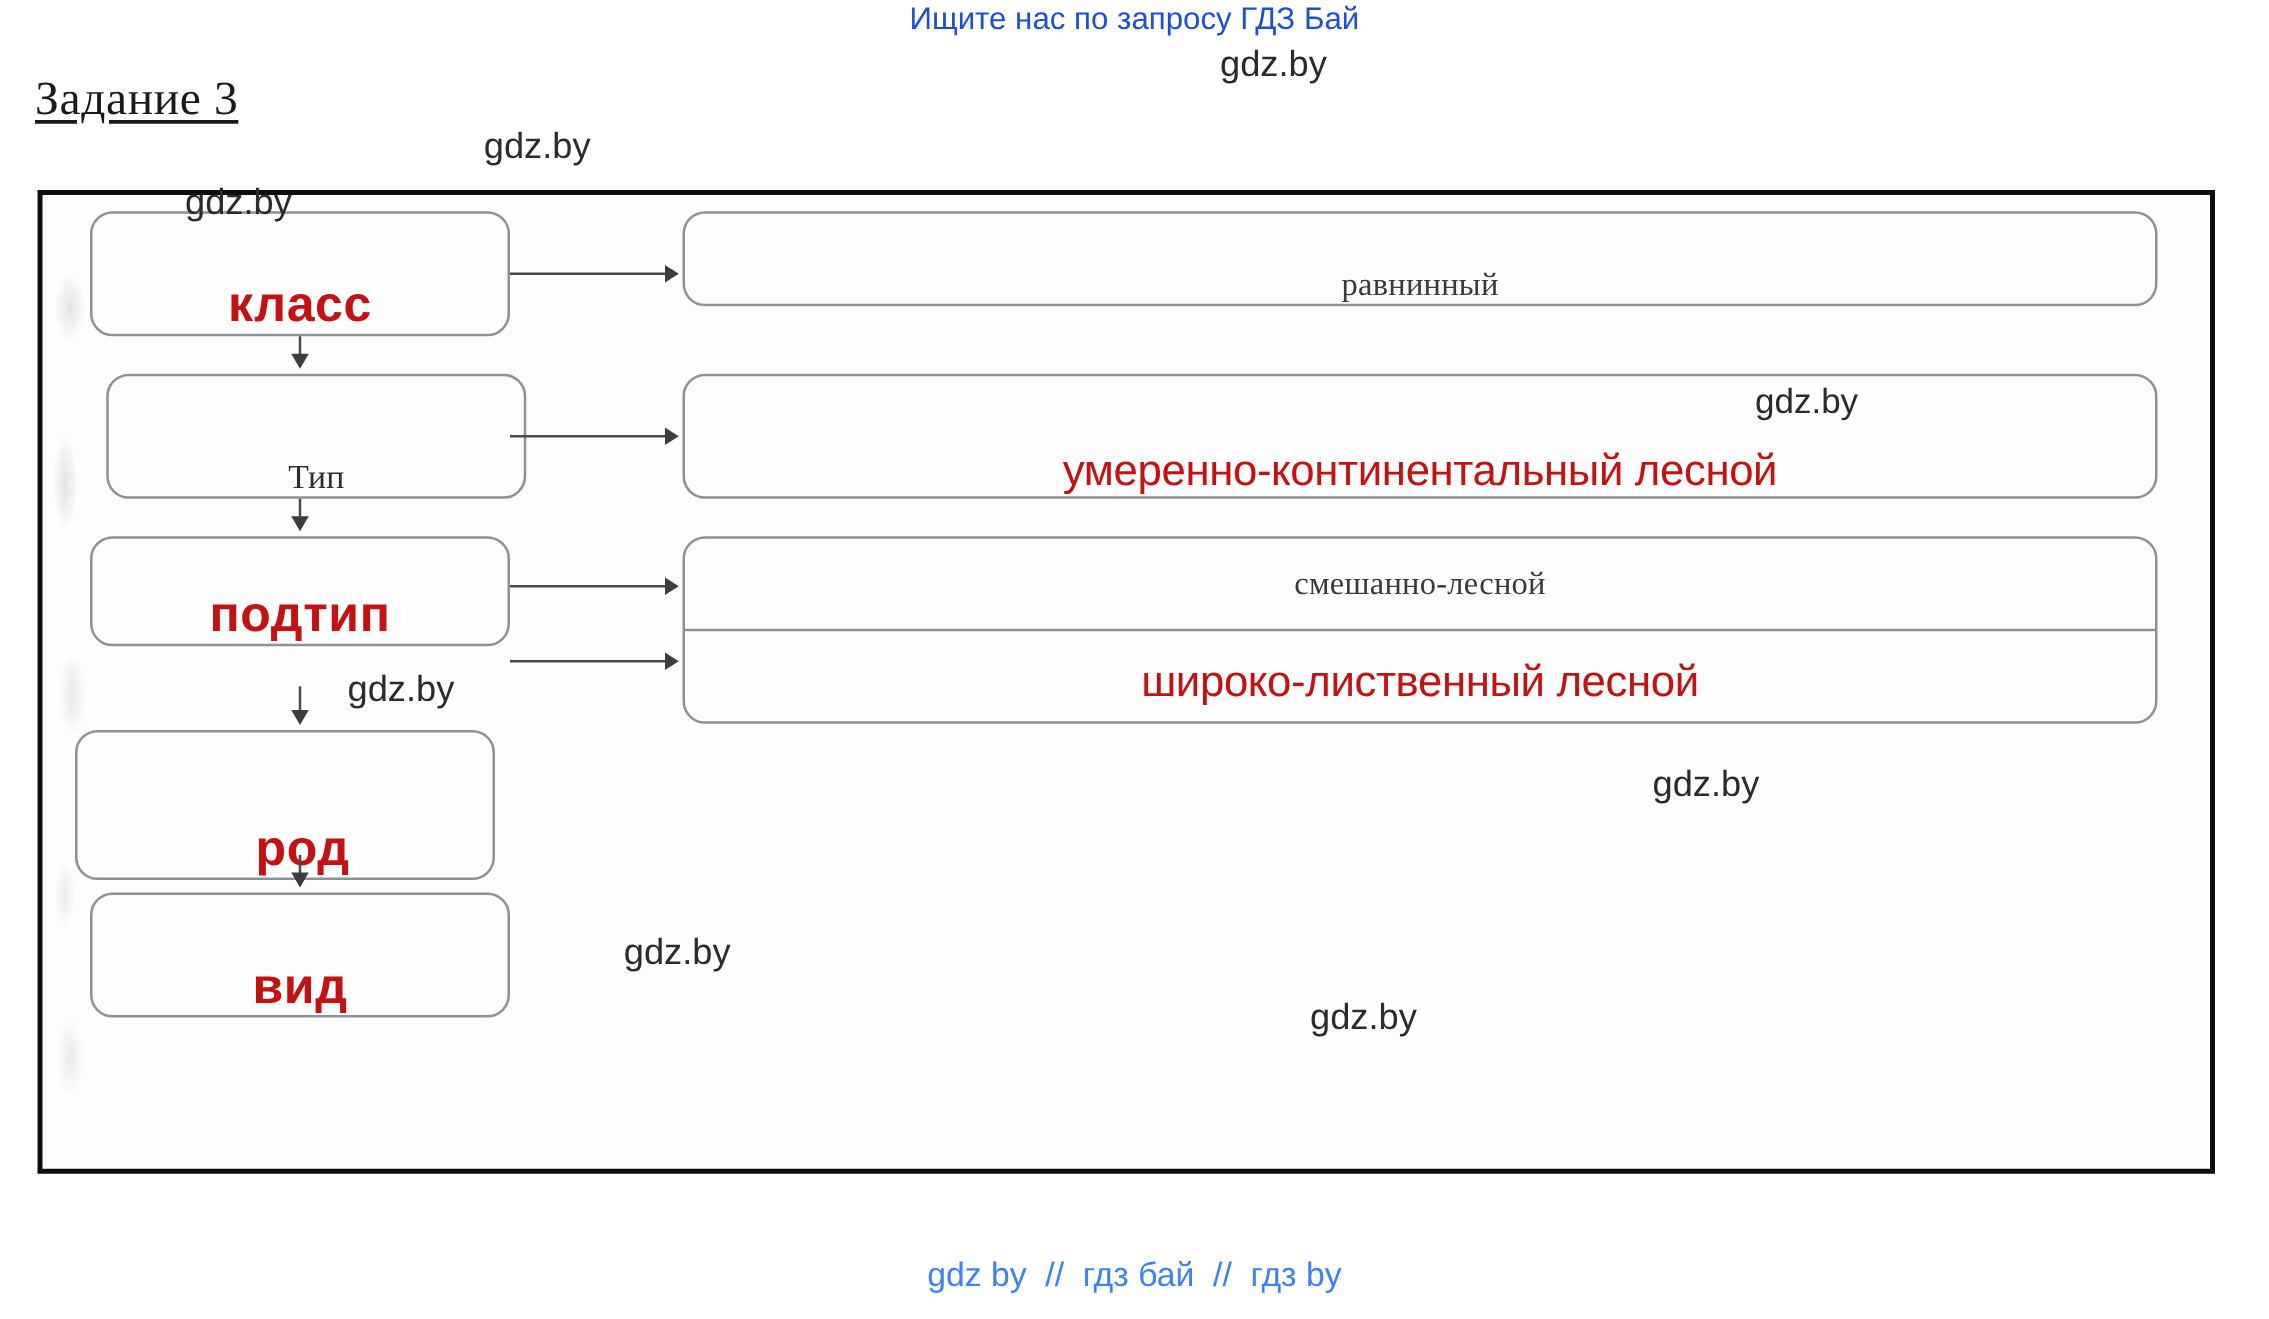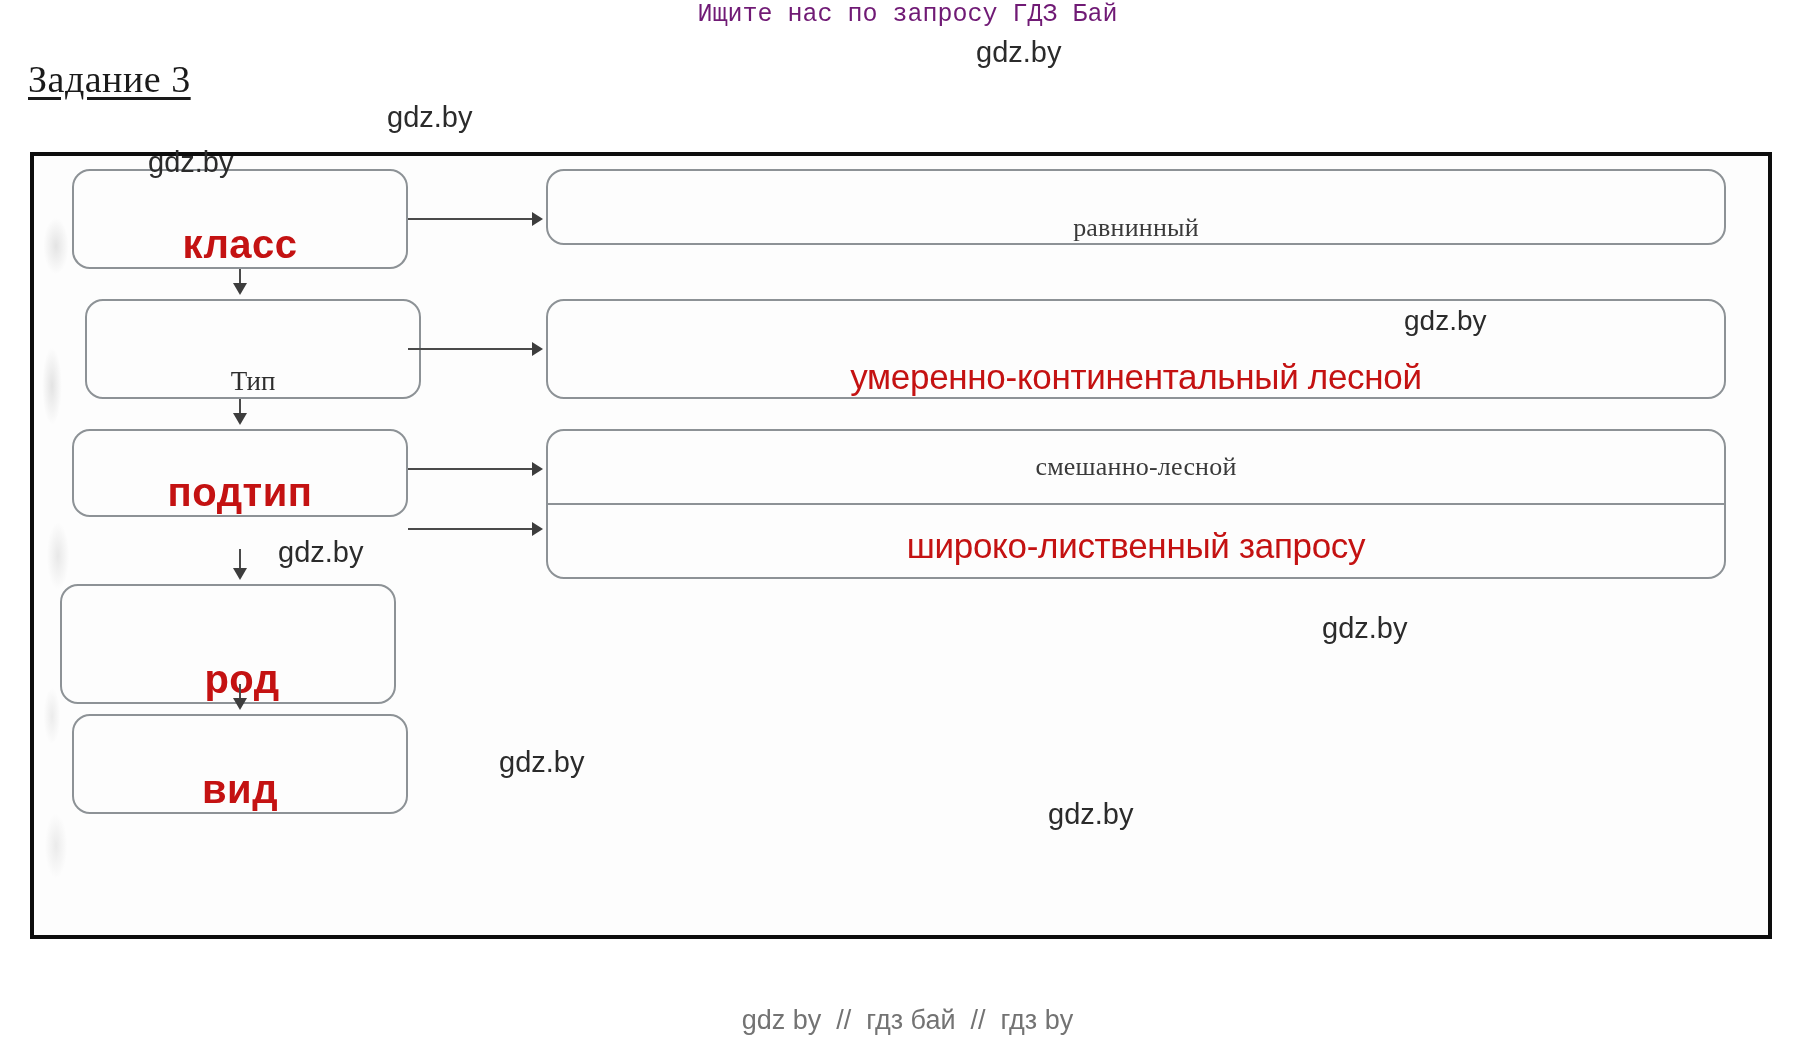--- a/index.html
+++ b/index.html
@@ -15,23 +15,23 @@
     font-family: "Liberation Sans", sans-serif;
   }
 
   
   #top-banner {
     position: absolute;
     left: 0;
     top: 0;
     width: 1815px;
     text-align: center;
-    font-family: Liberation Mono, monospace;
+    font-family: Liberation Sans, sans-serif;
     font-size: 25px;
-    color: #701a75;
+    color: #1d4ed8;
     line-height: 30px;
     white-space: nowrap;
   }
 
   
   #task-heading {
     position: absolute;
     left: 28px;
     top: 57px;
     font-family: "Liberation Serif", serif;
@@ -157,21 +157,21 @@
     border-right: 7px solid transparent;
   }
 
   
   #footer-wm {
     position: absolute;
     left: 0;
     top: 1005px;
     width: 1815px;
     text-align: center;
-    color: #737373;
+    color: #3b82f6;
     font-size: 27px;
     font-family: "Liberation Sans", sans-serif;
     white-space: pre;
   }
 </style>
 </head>
 <body>
 
 <div id="top-banner">Ищите нас по запросу ГДЗ Бай</div>
 
@@ -231,21 +231,21 @@
 
   <div class="node val-red" style="left:512px; top:143px; width:1180px; height:100px;">
     <span class="lbl">умеренно-континентальный лесной</span>
   </div>
 
   <div class="node split" style="left:512px; top:273px; width:1180px; height:150px;">
     <div class="row top val-serif" style="height:74px;">
       <span class="lbl">смешанно-лесной</span>
     </div>
     <div class="row val-red" style="height:82px;">
-      <span class="lbl">широко-лиственный запросу</span>
+      <span class="lbl">широко-лиственный лесной</span>
     </div>
   </div>
 
 </div>
 
 <div class="wm" style="left:976px;  top:36px;  font-size:29px;">gdz.by</div>
 <div class="wm" style="left:387px;  top:101px; font-size:29px;">gdz.by</div>
 <div class="wm" style="left:148px;  top:146px; font-size:29px;">gdz.by</div>
 <div class="wm" style="left:1404px; top:305px; font-size:28px;">gdz.by</div>
 <div class="wm" style="left:278px;  top:536px; font-size:29px;">gdz.by</div>

